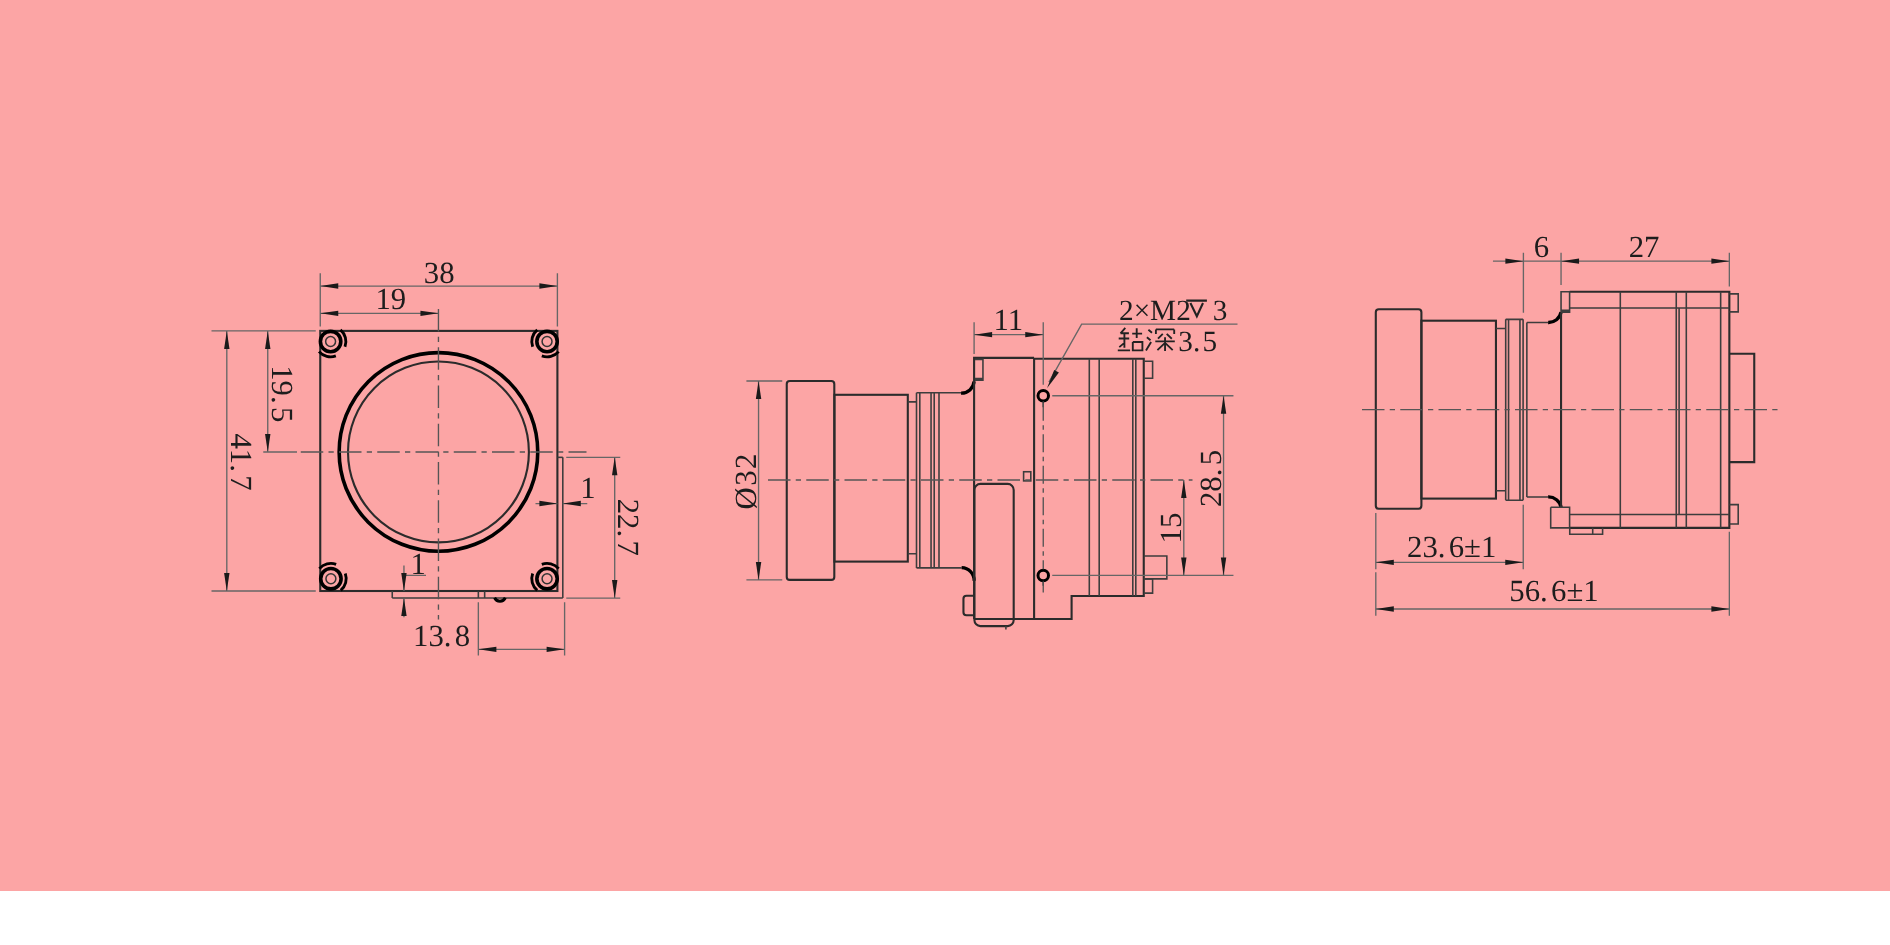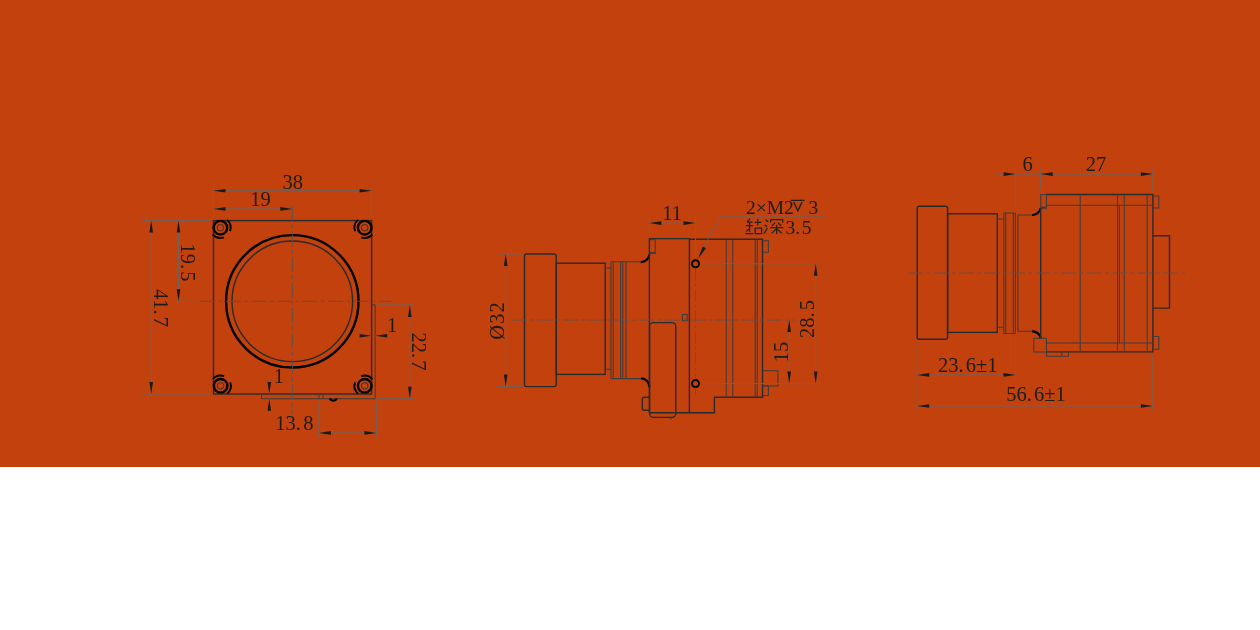--- a/index.html
+++ b/index.html
@@ -1,16 +1,16 @@
 <!DOCTYPE html>
 <html><head>
 <meta charset="utf-8">
 <style>
   html,body{margin:0;padding:0;background:#ffffff;}
-  .sheet{position:relative;width:1260px;height:467px;background:#c2410c;overflow:hidden;}
+  .sheet{position:relative;width:1260px;height:594px;background:#fca5a5;overflow:hidden;}
   svg{position:absolute;left:0;top:0;}
   text{font-family:"Liberation Serif", serif;fill:#1d1d1d;}
 </style>
 </head>
 <body>
 
 <div class="sheet">
 <svg width="1260" height="630" viewBox="0 0 1260 630">
 <g fill="none" stroke-linecap="butt">
 

